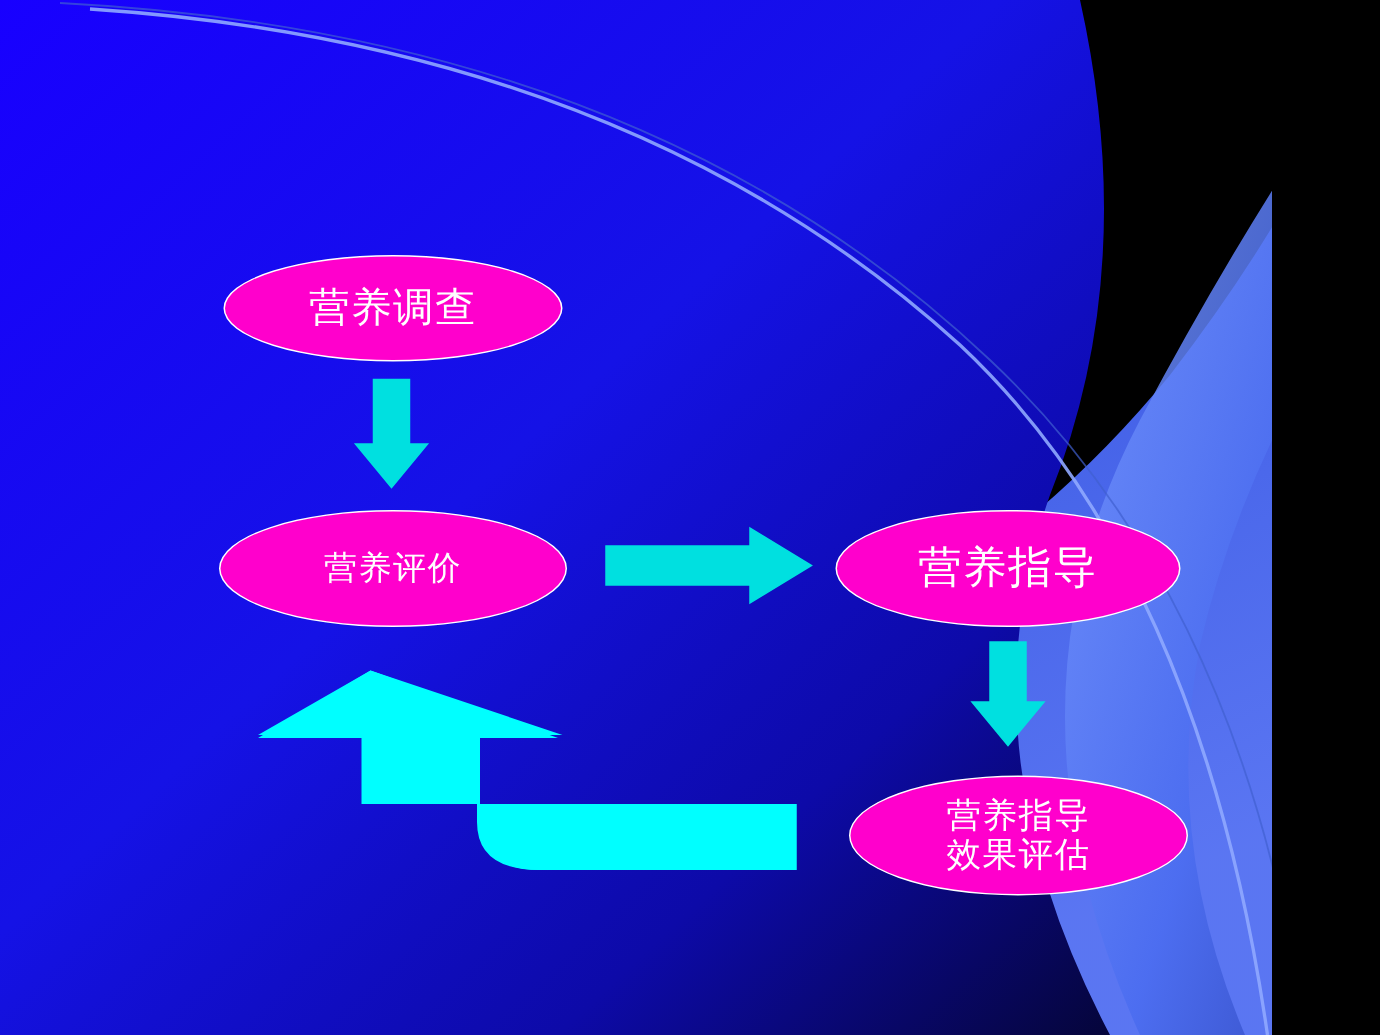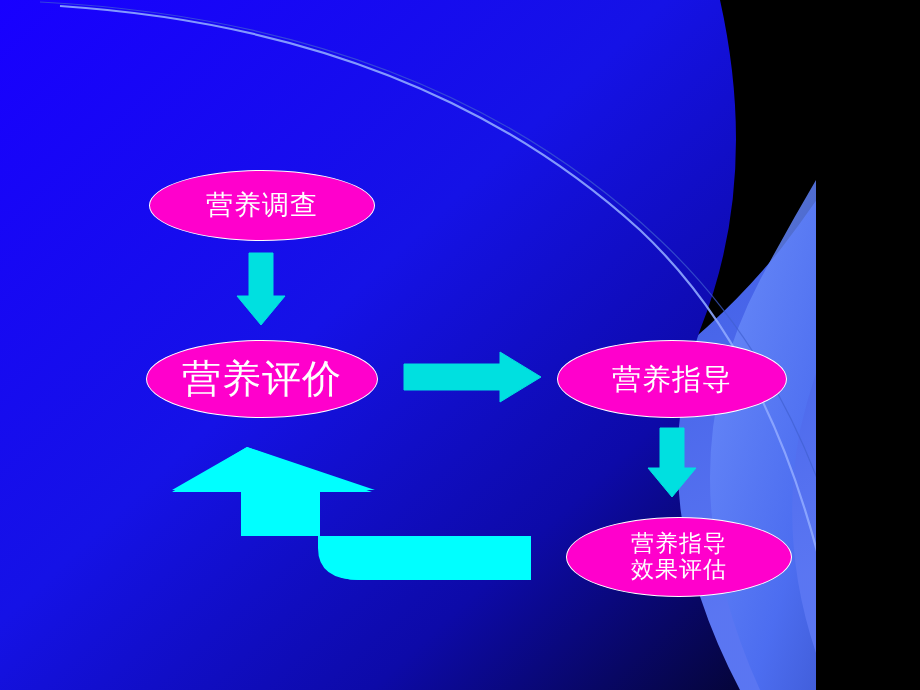--- a/index.html
+++ b/index.html
@@ -7,20 +7,21 @@
     padding: 0;
     background: #000;
   }
   #slide {
     position: relative;
     width: 816px;
     height: 690px;
     overflow: hidden;
     background: #fdba74;
     font-family: "Liberation Serif", serif;
+    padding-left: 32px;
   }
   
   .bg-base {
     position: absolute;
     inset: 0;
     background: #000000;
   }
   .bg-svg {
     position: absolute;
     inset: 0;
@@ -50,21 +51,21 @@
     top: 170px;
     width: 226px;
     height: 71px;
     font-size: 27px;
   }
   #node-evaluation {
     left: 146px;
     top: 340px;
     width: 232px;
     height: 78px;
-    font-size: 39px;
+    font-size: 22px;
   }
   #node-guidance {
     left: 557px;
     top: 340px;
     width: 230px;
     height: 78px;
     font-size: 29px;
   }
   #node-effect {
     left: 566px;

